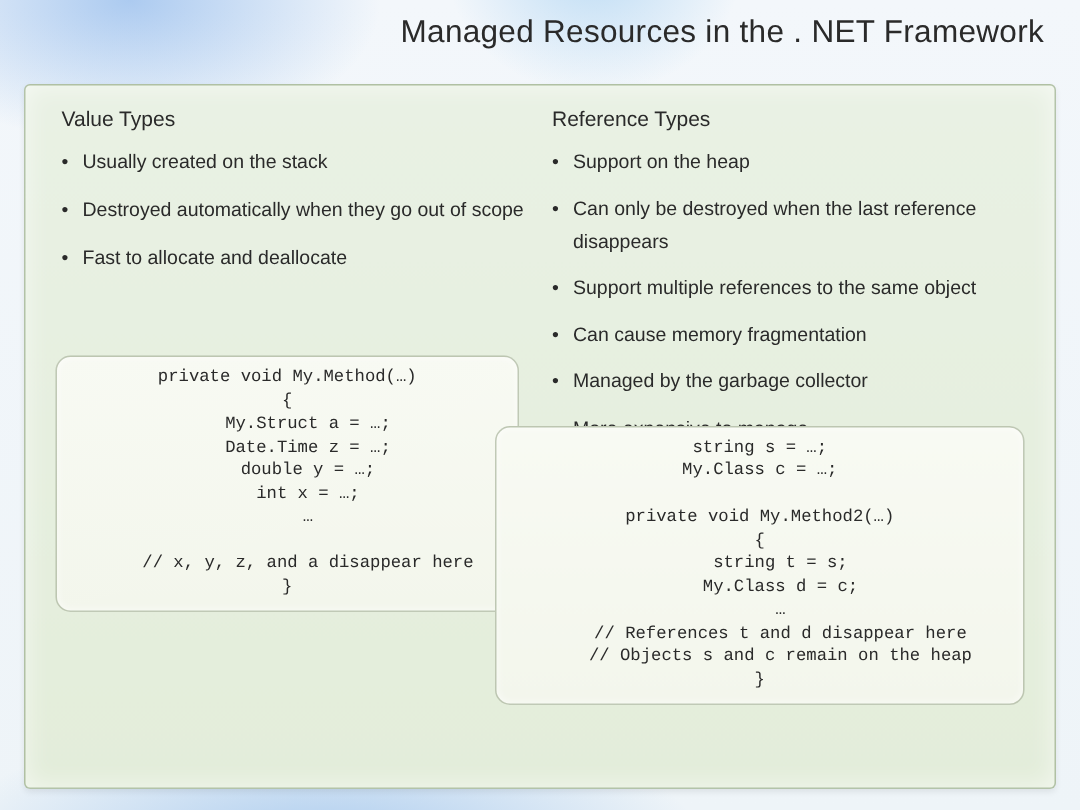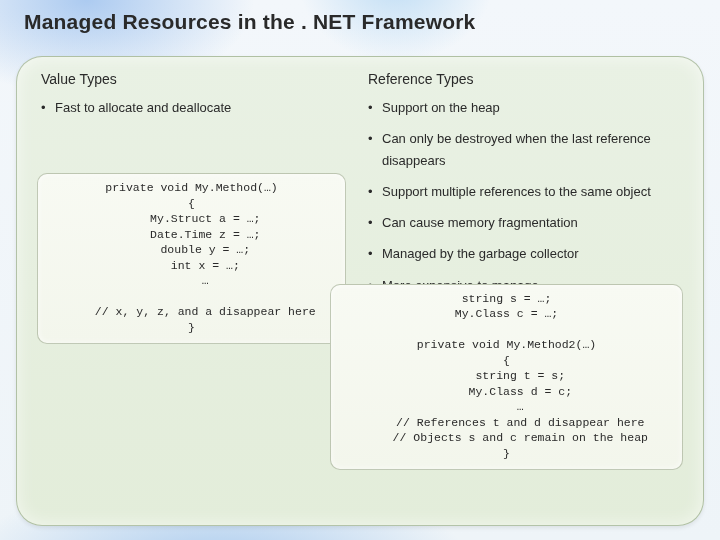--- a/index.html
+++ b/index.html
@@ -15,31 +15,32 @@
       radial-gradient(ellipse 280px 160px at 12% 0%, rgba(40,120,220,0.35), rgba(40,120,220,0) 60%),
       radial-gradient(ellipse 140px 120px at 55% -4%, rgba(70,160,230,0.30), rgba(70,160,230,0) 70%),
       radial-gradient(ellipse 360px 120px at 30% 104%, rgba(50,130,220,0.35), rgba(50,130,220,0) 70%),
       linear-gradient(#f3f7fb, #eef4f8);
     box-sizing: border-box;
   }
   .title {
     position: absolute;
     top: 10px; left: 24px; right: 24px;
     font-size: 21px;
-    font-weight: 700;
+    font-weight: 400;
     color: #2a2a2a;
     letter-spacing: 0.2px;
+    text-align: right;
   }
   .panel {
     position: absolute;
     left: 16px; right: 16px;
     top: 56px; bottom: 14px;
     background: linear-gradient(#e9f1e4, #e3edda);
     border: 1px solid rgba(80,110,60,0.35);
-    border-radius: 26px;
+    border-radius: 4px;
     box-shadow: inset 0 0 18px rgba(255,255,255,0.6), 0 2px 4px rgba(0,0,0,0.08);
     padding: 14px 20px 12px 20px;
     box-sizing: border-box;
     display: flex;
     gap: 8px;
   }
   .col {
     flex: 1 1 50%;
     display: flex;
     flex-direction: column;
@@ -101,20 +102,22 @@
 
 <div class="page">
 
   <div class="title">Managed Resources in the . NET Framework</div>
 
   <div class="panel">
 
     <div class="col left">
       <div class="col-head">Value Types</div>
       <ul class="bullets">
+        <li>Usually created on the stack</li>
+        <li>Destroyed automatically when they go out of scope</li>
         <li>Fast to allocate and deallocate</li>
       </ul>
       <div class="codebox">private void My.Method(…)
 {
     My.Struct a = …;
     Date.Time z = …;
     double y = …;
     int x = …;
     …
 

